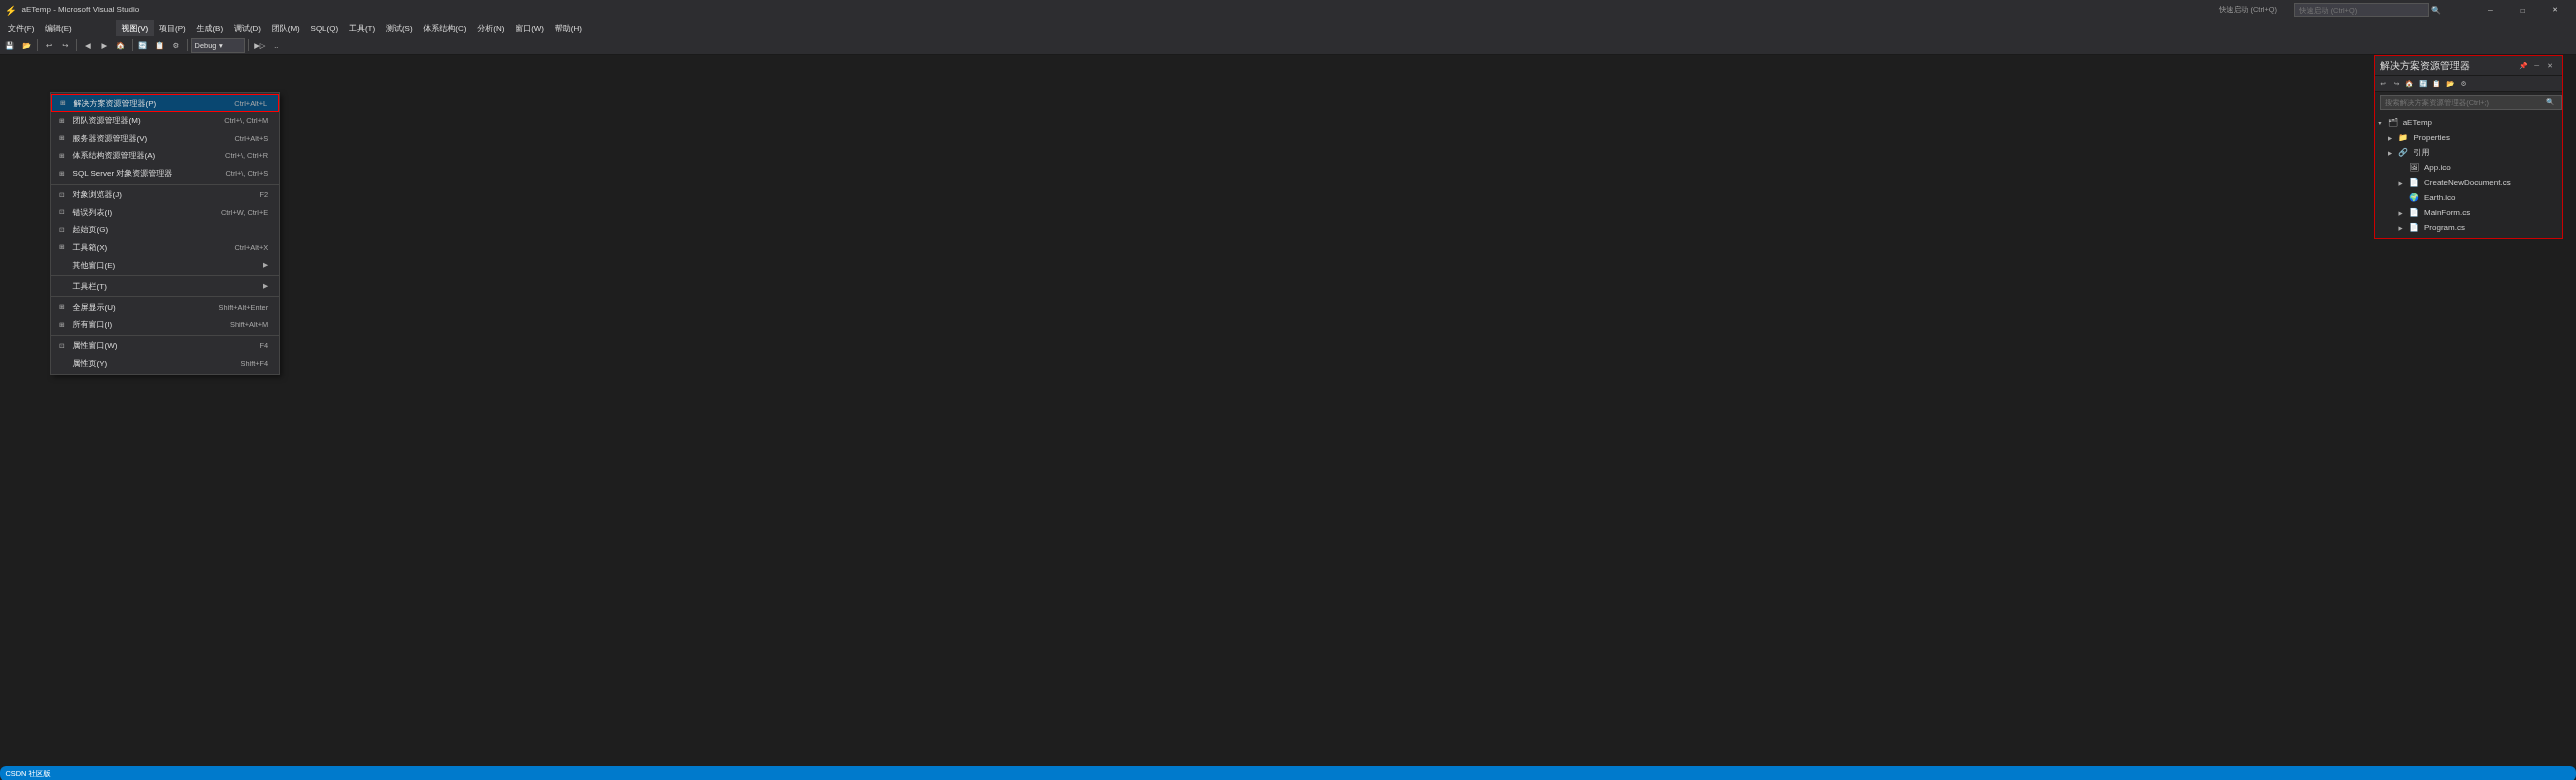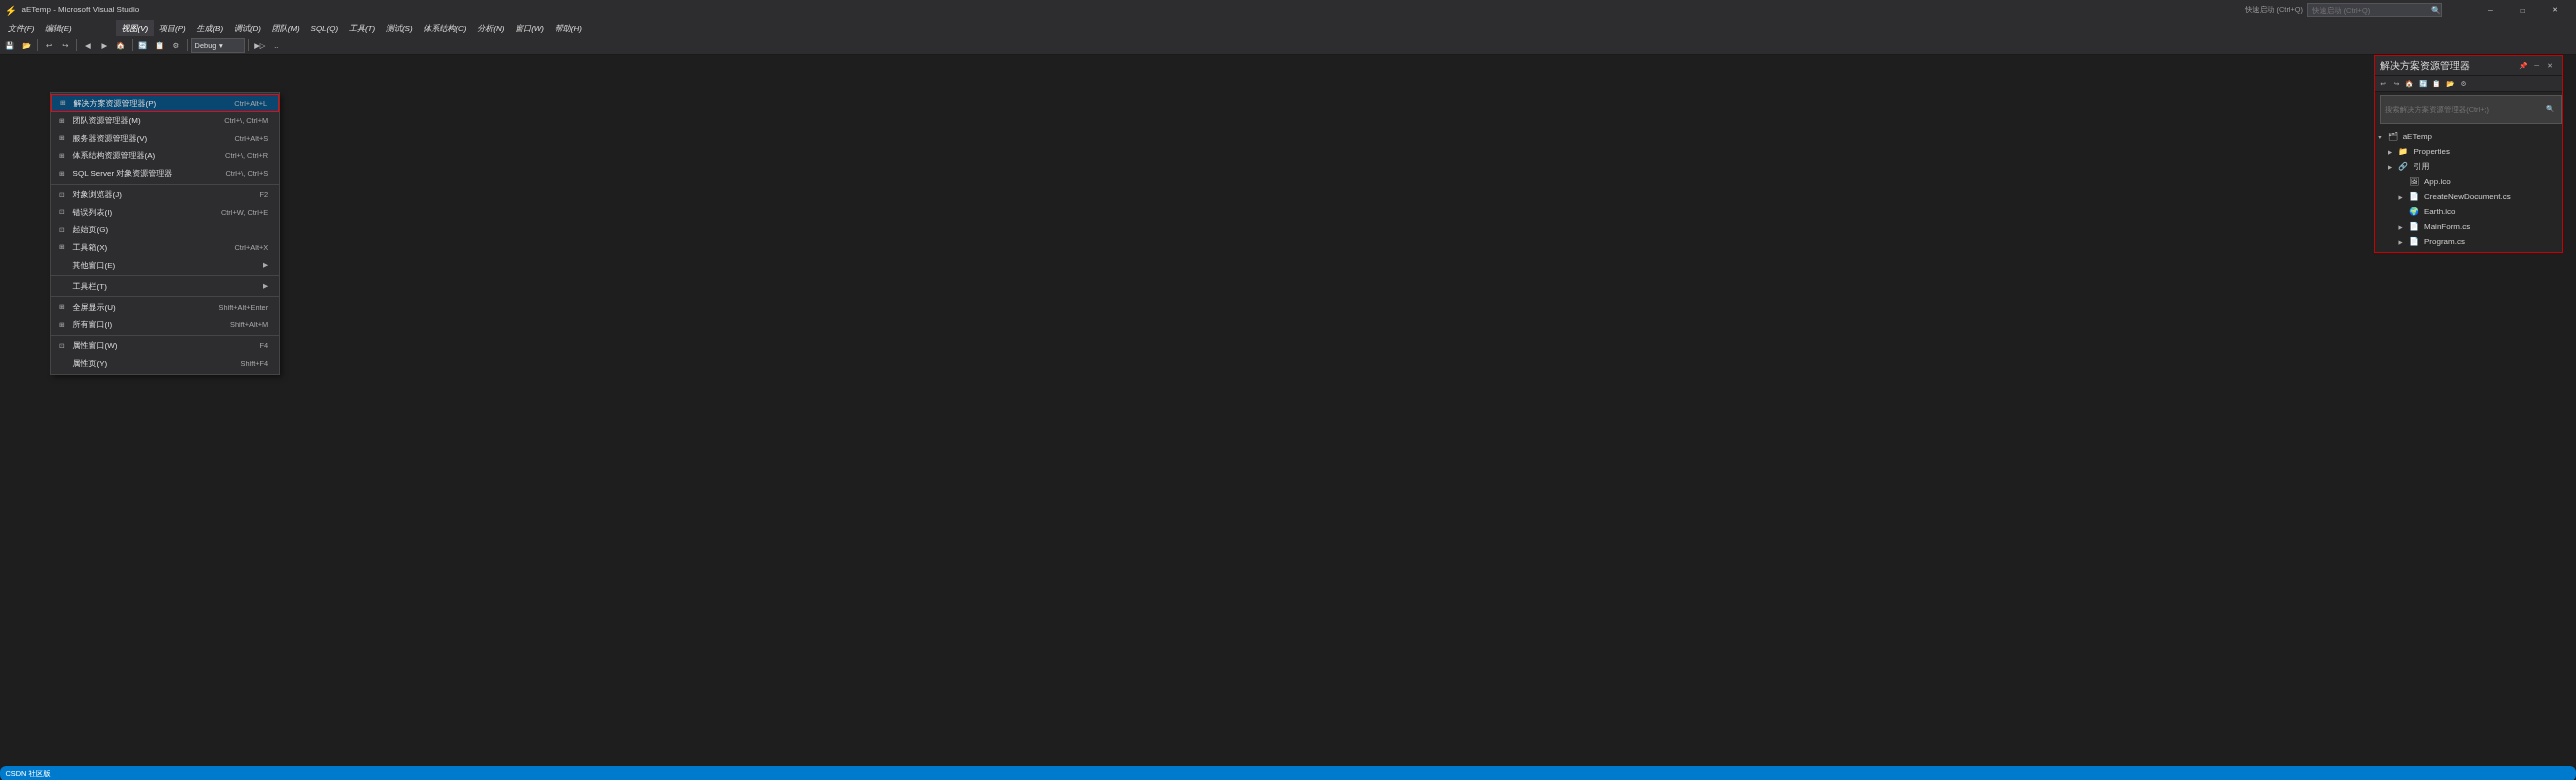--- a/index.html
+++ b/index.html
@@ -56,21 +56,21 @@
     }
 
     
     .quick-launch {
       position: absolute;
       top: 0;
       right: 135px;
       height: 20px;
       display: flex;
       align-items: center;
-      gap: 4px;
+      gap: 17px;
       color: #999;
       font-size: 7.4px;
       margin-left: 44px;
     }
     .quick-launch input {
       background: #3f3f46;
       border: 0.7px solid #555;
       color: #ccc;
       padding: 1.4px 16px 1.4px 4px;
       font-size: 7.4px;
@@ -78,21 +78,20 @@
       height: 13.5px;
     }
 
     
     .menu-bar {
       background: #2d2d30;
       height: 16px;
       display: flex;
       align-items: center;
       padding: 0 2.7px;
-      font-style: italic;
     }
     .menu-item {
       color: #ddd;
       padding: 1.4px 5.4px;
       cursor: pointer;
       font-size: 8px;
       height: 16px;
       display: flex;
       align-items: center;
     }
@@ -263,21 +262,21 @@
       gap: 1.4px;
       border-bottom: 0.7px solid #1a1a1a;
     }
     .panel-search {
       background: #3c3c3c;
       border: 0.7px solid #555;
       color: #ddd;
       padding: 1.4px 13.5px 1.4px 4px;
       font-size: 7.4px;
       width: 100%;
-      height: 29px;
+      height: 15px;
       margin: 1.4px 2.7px;
     }
     .panel-search-container {
       position: relative;
       flex: 1;
     }
     .panel-search-icon {
       position: absolute;
       right: 4px;
       top: 50%;

